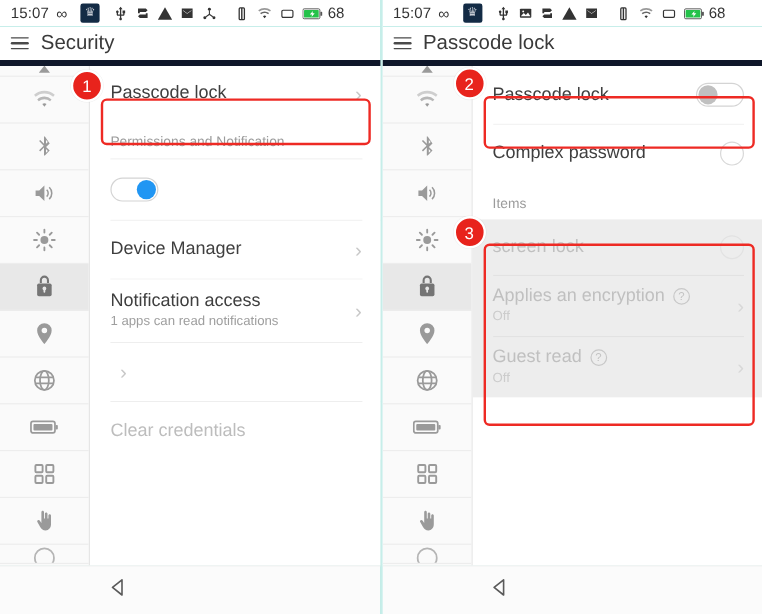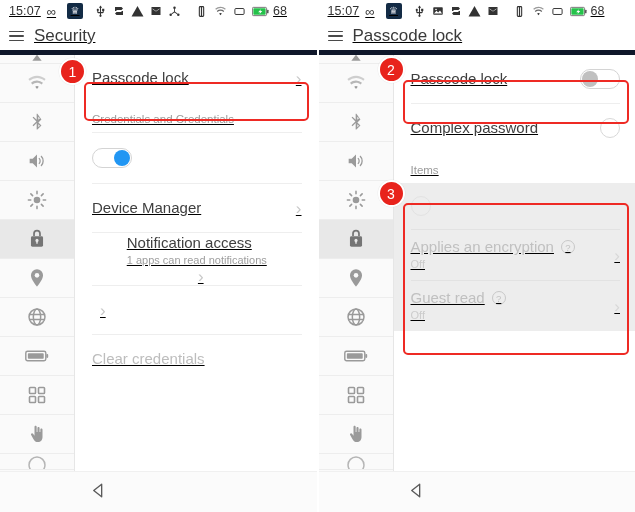--- a/index.html
+++ b/index.html
@@ -3,21 +3,21 @@
 <meta charset="utf-8">
 <style>
   * { box-sizing: border-box; margin:0; padding:0; }
   html,body {
     width:635px; height:512px;
     background:#ffffff;
     font-family:"Liberation Sans", sans-serif;
     overflow:hidden;
   }
   .stage { position:relative; width:635px; height:512px; display:flex; background:#fff; }
-  .panel { position:relative; width:317px; height:512px; background:#14b8a6; display:flex; flex-direction:column;text-decoration:underline; }
+  .panel { position:relative; width:317px; height:512px; background:#14b8a6; display:flex; flex-direction:column; }
   .panel.right { width:318px; border-left:1px solid #ffffff; }
   .gutter { width:1px; height:512px; background:#ffffff; }
 
   
   .statusbar {
     height:22px; flex:0 0 22px; background:#ffffff;
     display:flex; align-items:center; padding:0 7px 0 9px;
     font-size:12.5px; color:#3c3c3c; gap:0;
   }
   .clock { font-size:12.5px; color:#333; letter-spacing:.1px; }
@@ -303,39 +303,39 @@
       <div class="content">
         <div class="list">
 
           <div class="row" style="height:46px;">
             <div class="labelwrap">
                 <span class="label">Passcode lock</span>
               </div>
             <span class="chev">›</span>
           </div>
 
-          <div class="section-head">Credentials and Credentials</div>
+          <div class="section-head">Permissions and Notification</div>
           <div class="divider"></div>
 
           <div class="row" style="height:50px;">
             <span class="toggle on">
                 <span class="knob"></span>
               </span>
           </div>
           <div class="divider"></div>
 
           <div class="row" style="height:48px;align-items:center;">
             <div class="labelwrap">
                 <span class="label">Device Manager</span>
               </div>
             <span class="chev">›</span>
           </div>
           <div class="divider"></div>
 
-          <div class="row" style="height:52px;flex-direction:column;">
+          <div class="row" style="height:52px;">
             <div class="labelwrap">
               <span class="label">Notification access</span>
               <span class="sublabel">1 apps can read notifications</span>
             </div>
             <span class="chev">›</span>
           </div>
           <div class="divider"></div>
 
           <div class="row" style="height:48px;">
             <span class="chev">›</span>
@@ -546,20 +546,23 @@
             <div class="labelwrap">
                 <span class="label">Complex password</span>
               </div>
             <span class="radio"></span>
           </div>
 
           <div class="section-head">Items</div>
 
           <div class="itemcard">
             <div class="row dim" style="height:44px;">
+              <div class="labelwrap">
+                  <span class="label">screen lock</span>
+                </div>
               <span class="radio dim"></span>
             </div>
             <div class="divider"></div>
 
             <div class="row dim" style="height:50px;">
               <div class="labelwrap">
                 <span class="labelline">
                   <span class="label">Applies an encryption</span>
                   <span class="help">?</span>
                 </span>

